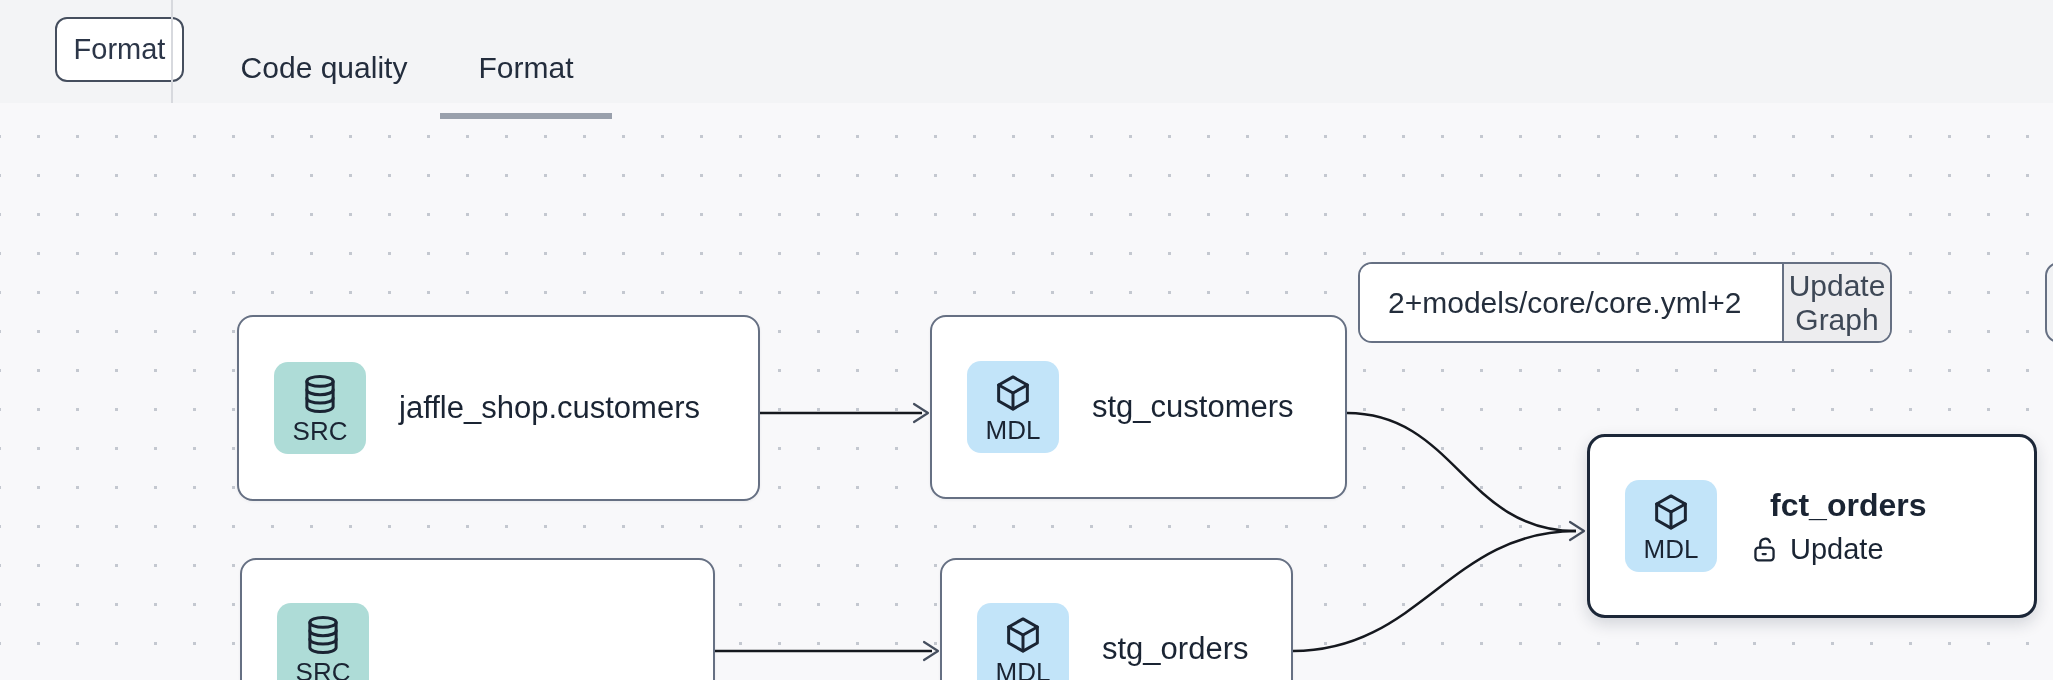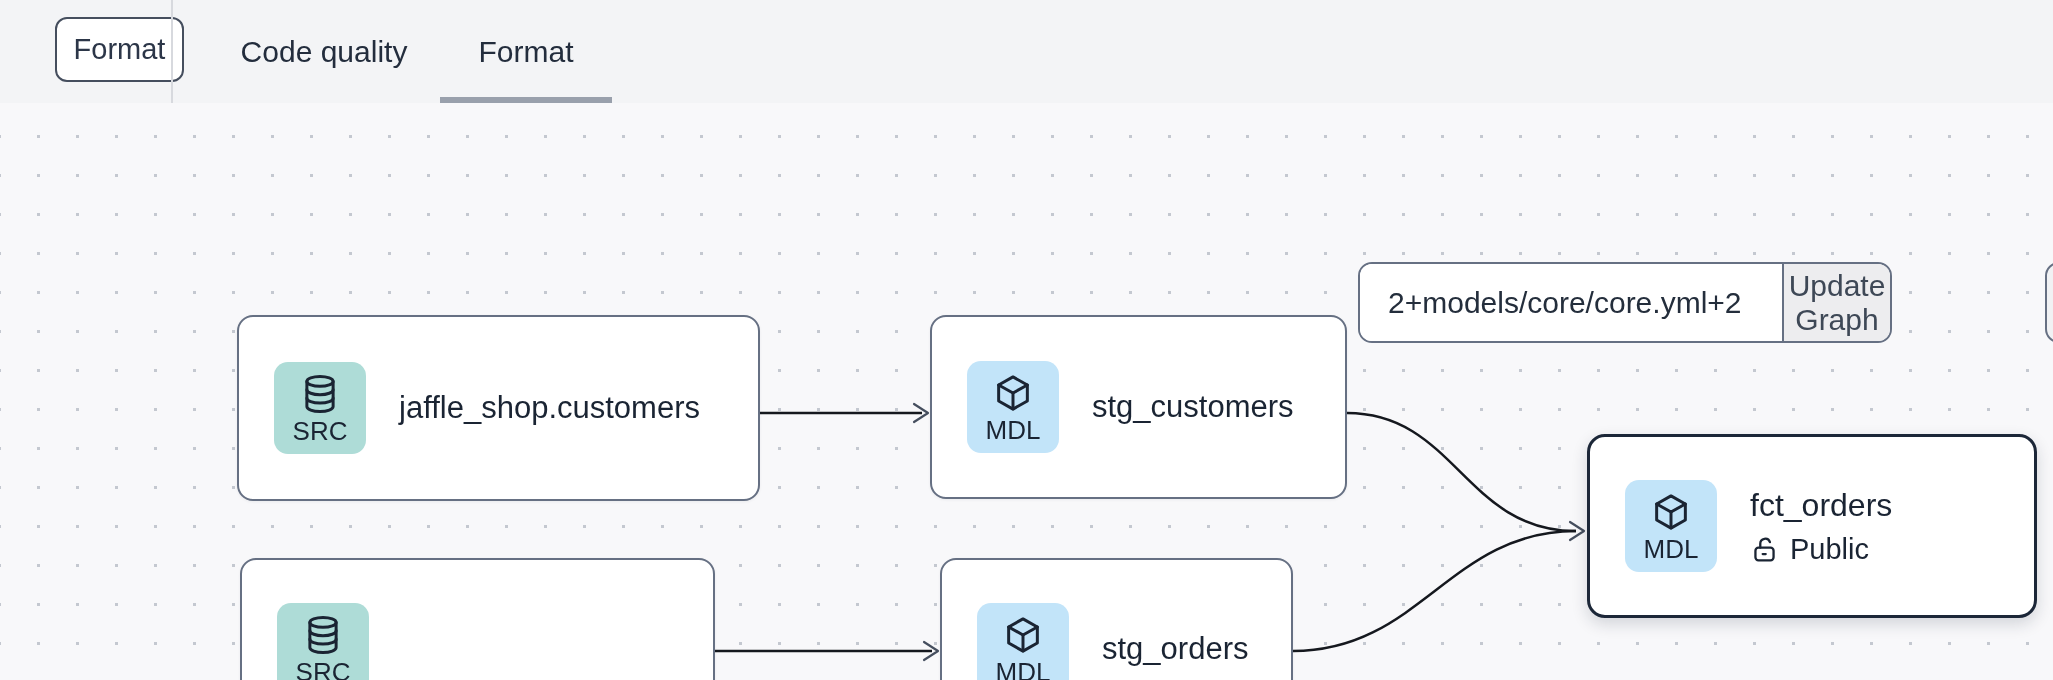--- a/index.html
+++ b/index.html
@@ -23,21 +23,21 @@
   .format-btn{
     position:absolute;left:14px;top:17px;width:129px;height:65px;
     background:#fff;border:2px solid #454e5e;border-radius:12px;
     font-family:inherit;font-size:29px;color:#2c3648;cursor:pointer;
     display:flex;align-items:center;justify-content:center;margin-left:41px;
   }
   .topbar-divider{
     position:absolute;left:171px;top:0;width:2px;height:103px;background:var(--divider);
   }
   .tab{
-    position:absolute;top:0;height:103px;display:flex;align-items:center;
+    position:absolute;top:16px;height:103px;display:flex;align-items:center;
     justify-content:center;font-size:30px;color:#232d3d;cursor:pointer;
   }
   .tab-code-quality{left:214px;width:220px;}
   .tab-lineage{left:440px;width:172px;}
   .tab.active::after{
     content:"";position:absolute;left:0;right:0;bottom:0;height:6px;
     background:var(--tab-underline);
   }
   
   .canvas{
@@ -62,21 +62,21 @@
     display:flex;flex-direction:column;align-items:center;justify-content:center;
     padding-top:4px;
   }
   .badge.source{background:var(--source-badge-bg);}
   .badge.model{background:var(--model-badge-bg);}
   .badge svg{width:42px;height:42px;stroke:var(--node-text);stroke-width:1.7;fill:none;
     stroke-linecap:round;stroke-linejoin:round;}
   .badge-label{font-size:26px;font-weight:500;color:var(--node-text);margin-top:1px;}
   .node-label{font-size:31px;color:var(--node-text);margin-left:33px;white-space:nowrap;}
   .node-text-col{margin-left:33px;display:flex;flex-direction:column;gap:9px;}
-  .node-title{font-size:32px;font-weight:400;color:var(--node-text);white-space:nowrap;}
+  .node-title{font-size:32px;font-weight:700;color:var(--node-text);white-space:nowrap;margin-left:20px;}
   .access-row{display:flex;align-items:center;gap:11px;}
   .access-row svg{width:29px;height:29px;stroke:var(--node-text);stroke-width:1.9;fill:none;
     stroke-linecap:round;stroke-linejoin:round;}
   .access-label{font-size:29px;color:var(--node-text);}
   
   .node-src-customers{left:237px;top:212px;width:523px;height:186px;}
   .node-stg-customers{left:930px;top:212px;width:417px;height:184px;}
   .node-src-orders{left:240px;top:455px;width:475px;height:182px;}
   .node-stg-orders{left:940px;top:455px;width:353px;height:182px;}
   .node-fct-orders{left:1587px;top:331px;width:450px;height:184px;}
@@ -188,21 +188,21 @@
       <span class="badge-label">MDL</span>
     </div>
     <div class="node-text-col">
       <span class="node-title">fct_orders</span>
       <span class="access-row">
         <svg viewBox="0 0 24 24">
           <rect x="4.5" y="10.5" width="15" height="10.5" rx="2.5"></rect>
           <path d="M8.5 10.5 V7.2 a4.1 4.1 0 0 1 8 -1.3"></path>
           <path d="M10.5 15.8 h2.5"></path>
         </svg>
-        <span class="access-label">Public</span>
+        <span class="access-label">Update</span>
       </span>
     </div>
   </div>
 
   <div class="control-group">
     <input class="selector-input" type="text" value="2+models/core/core.yml+2" style="">
     <button class="update-btn">
       <span>Update Graph</span>
     </button>
   </div>

